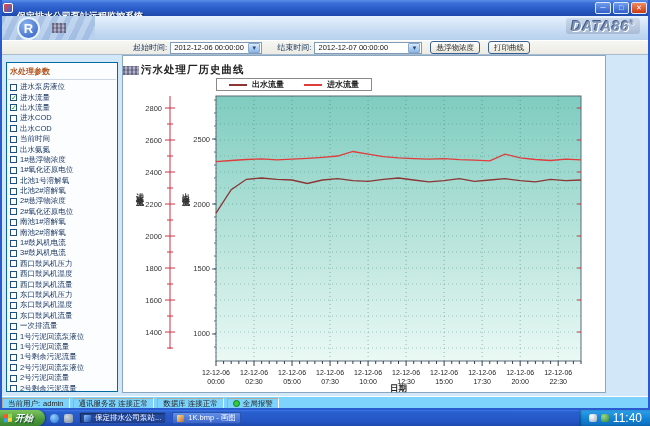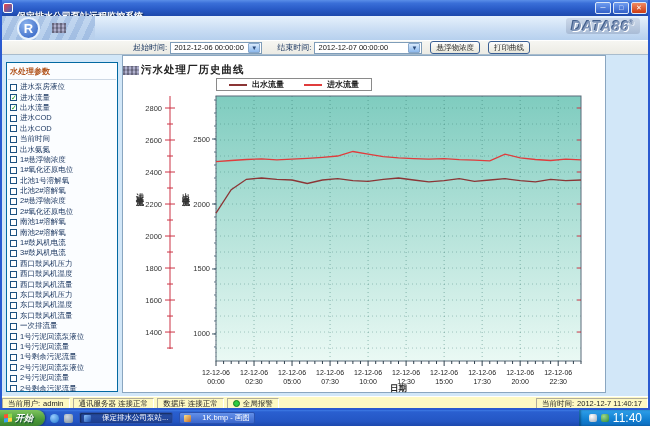--- a/index.html
+++ b/index.html
@@ -73,38 +73,38 @@
   .leg-entry { display:inline-flex; align-items:center; gap:5px; font-size:8px; font-weight:bold; color:#222; }
   .leg-swatch { display:inline-block; width:18px; height:2px; }
   .axis-title-v { position:absolute; writing-mode:vertical-rl; text-orientation:upright;
     font-size:8px; font-weight:bold; color:#333; letter-spacing:2px; }
   .xaxis-title { position:absolute; left:93px; width:365px; top:327px; text-align:center;
     font-size:8.5px; font-weight:bold; color:#222; }
   svg.chart-canvas { position:absolute; left:0; top:0; }
 
   
   .statusbar { position:absolute; left:0; top:396px; width:650px; height:14px;
-    background:#fef9c3; border-top:1px solid #fff; display:flex; align-items:center; padding:0 2px; gap:3px; }
+    background:#7dd3fc; border-top:1px solid #fff; display:flex; align-items:center; padding:0 2px; gap:3px; }
   .status-cell { height:11px; border:1px solid; border-color:#b0ac9c #fff #fff #b0ac9c;
     font-size:7.5px; color:#222; line-height:9px; padding:0 5px; white-space:nowrap; display:flex; align-items:center; gap:3px; }
   .led { width:7px; height:7px; border-radius:50%; border:1px solid #1a7a1a; }
   .status-time { margin-left:auto; }
 
   
   .taskbar { position:absolute; left:0; top:410px; width:650px; height:16px;
     background:linear-gradient(180deg,#3d7ae4 0%,#2a5fd0 12%,#2456c4 70%,#1c48ae 100%); display:flex; align-items:center; }
   .start-btn { height:16px; padding:0 12px 0 4px; display:flex; align-items:center; gap:3px;
     background:linear-gradient(180deg,#7ec45e 0%,#4a9a38 60%,#3c8430 100%);
     border-radius:0 8px 8px 0; box-shadow:1px 0 2px rgba(0,0,0,.4); }
   .start-flag { width:8px; height:8px; display:grid; grid-template-columns:4px 4px; grid-template-rows:4px 4px; transform:skewY(-6deg); }
   .start-flag i:nth-child(1){background:#ff5033;} .start-flag i:nth-child(2){background:#8fdb4a;}
   .start-flag i:nth-child(3){background:#3aa2f0;} .start-flag i:nth-child(4){background:#ffd23e;}
   .start-text { color:#fff; font-size:9px; font-weight:bold; font-style:italic; text-shadow:1px 1px 1px #143; }
   .ql-icon { width:9px; height:9px; border-radius:50%; margin-left:5px; }
-  .task-btn { height:12px; margin-left:6px; padding:0 4px; display:flex; align-items:center; gap:11px;
+  .task-btn { height:12px; margin-left:6px; padding:0 4px; display:flex; align-items:center; gap:4px;
     background:linear-gradient(180deg,#6490e8,#3a66cc); border-radius:2px; border:1px solid #2a52b0;
     color:#fff; font-size:7.5px; white-space:nowrap; max-width:110px; overflow:hidden; }
   .task-btn.active { background:linear-gradient(180deg,#2850a8,#1e3f90); box-shadow:inset 1px 1px 2px rgba(0,0,0,.5); }
   .task-ico { width:7px; height:7px; border-radius:1px; flex:0 0 auto; }
   .tray { height:16px; margin-left:auto; display:flex; align-items:center; gap:4px; padding:0 8px 0 10px;
     background:linear-gradient(180deg,#2fa0ea 0%,#1280d2 60%,#0e6cbe 100%); box-shadow:inset 2px 0 2px rgba(0,0,0,.3); }
   .tray-ico { width:8px; height:8px; border-radius:2px; }
   .tray-time { color:#fff; font-size:12px; }
 
   .window-frame { position:absolute; left:0; top:0; width:650px; height:410px;
@@ -461,24 +461,20 @@
   <span class="status-cell">
     <span>当前用户:</span>
     <span>admin</span>
   </span>
   <span class="status-cell">通讯服务器 连接正常</span>
   <span class="status-cell">数据库 连接正常</span>
   <span class="status-cell">
     <span class="led" style="background: rgb(46, 204, 64);"></span>
     <span>全局报警</span>
   </span>
-  <span class="status-cell status-time">
-    <span>当前时间:</span>
-    <span>2012-12-7 11:40:17</span>
-  </span>
 </div>
 
 <div class="taskbar">
   <span class="start-btn">
     <span class="start-flag">
         <i></i>
         <i></i>
         <i></i>
         <i></i>
       </span>

